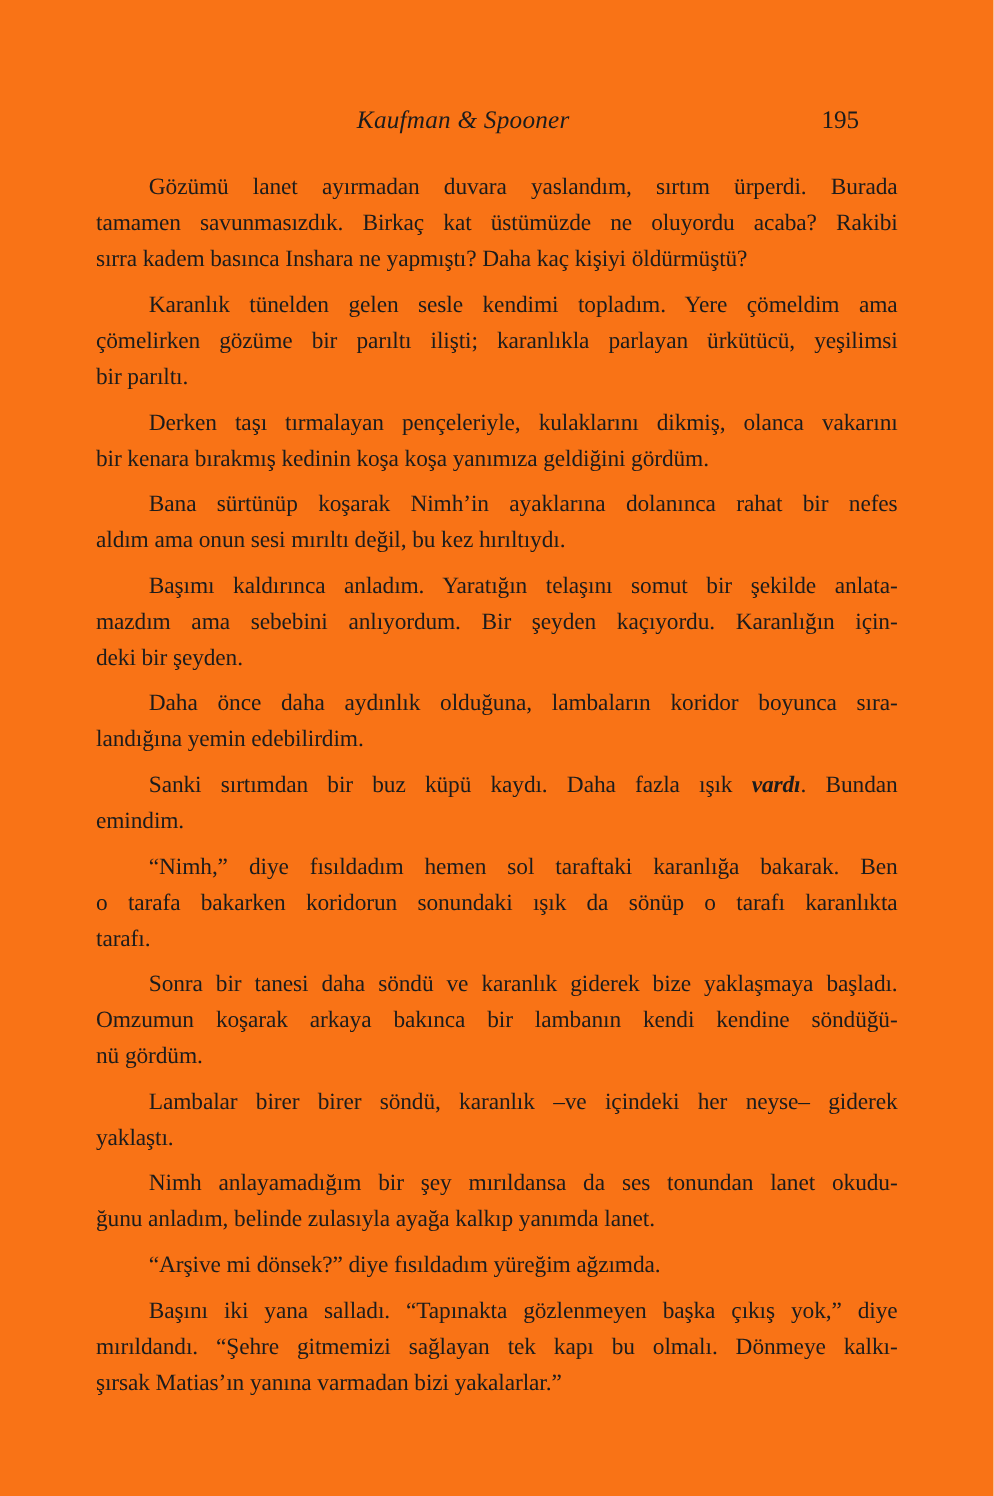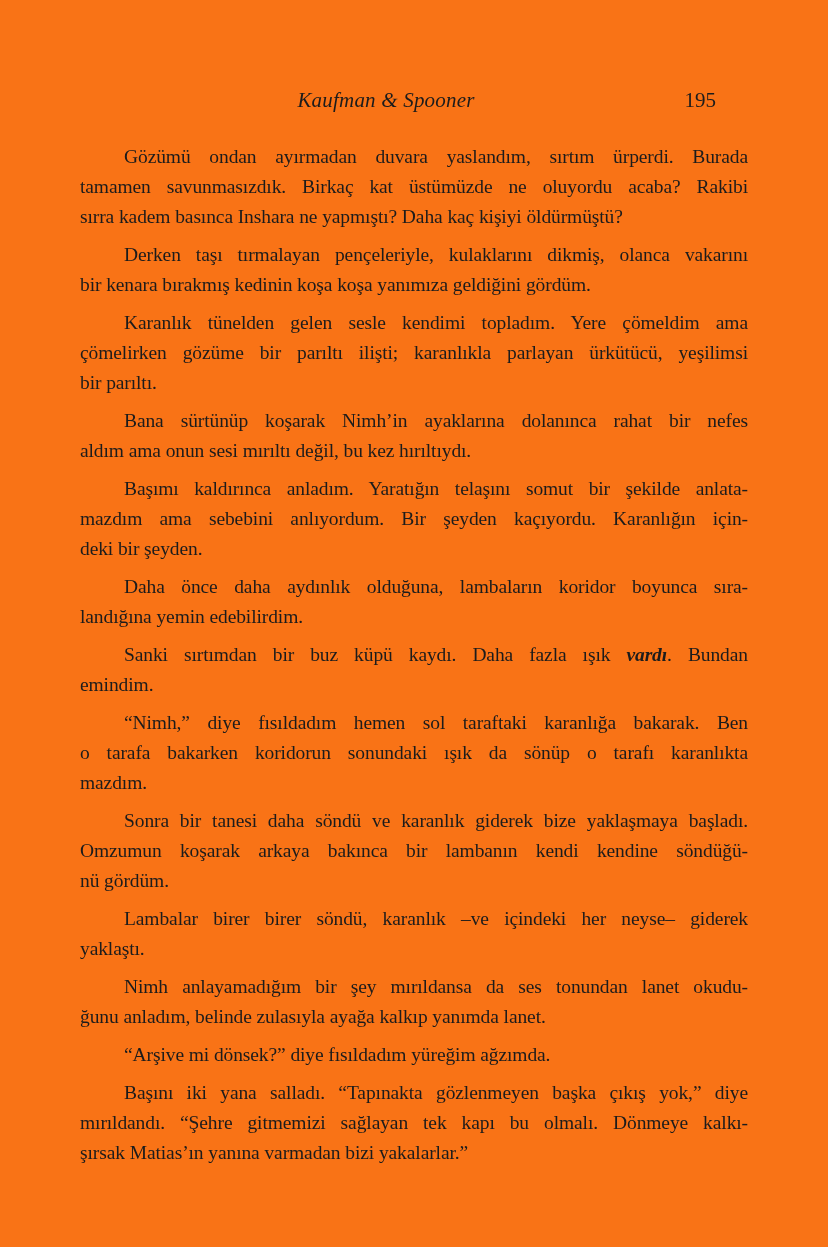--- a/index.html
+++ b/index.html
@@ -63,32 +63,32 @@
   }
 </style>
 </head>
 <body>
 
 <div class="page">
   <div class="running-header-title">Kaufman &amp; Spooner</div>
   <div class="page-number">195</div>
   <div class="page-body">
       <div class="paragraph">
-        <div class="line first"><span>Gözümü ondan ayırmadan duvara yaslandım, sırtım ürperdi. Burada</span></div>
+        <div class="line first"><span>Gözümü lanet ayırmadan duvara yaslandım, sırtım ürperdi. Burada</span></div>
         <div class="line"><span>tamamen savunmasızdık. Birkaç kat üstümüzde ne oluyordu acaba? Rakibi</span></div>
         <div class="line last"><span>sırra kadem basınca Inshara ne yapmıştı? Daha kaç kişiyi öldürmüştü?</span></div>
-      </div>
-      <div class="paragraph">
-        <div class="line first"><span>Derken taşı tırmalayan pençeleriyle, kulaklarını dikmiş, olanca vakarını</span></div>
-        <div class="line last"><span>bir kenara bırakmış kedinin koşa koşa yanımıza geldiğini gördüm.</span></div>
       </div>
       <div class="paragraph">
         <div class="line first"><span>Karanlık tünelden gelen sesle kendimi topladım. Yere çömeldim ama</span></div>
         <div class="line"><span>çömelirken gözüme bir parıltı ilişti; karanlıkla parlayan ürkütücü, yeşilimsi</span></div>
         <div class="line last"><span>bir parıltı.</span></div>
+      </div>
+      <div class="paragraph">
+        <div class="line first"><span>Derken taşı tırmalayan pençeleriyle, kulaklarını dikmiş, olanca vakarını</span></div>
+        <div class="line last"><span>bir kenara bırakmış kedinin koşa koşa yanımıza geldiğini gördüm.</span></div>
       </div>
       <div class="paragraph">
         <div class="line first"><span>Bana sürtünüp koşarak Nimh’in ayaklarına dolanınca rahat bir nefes</span></div>
         <div class="line last"><span>aldım ama onun sesi mırıltı değil, bu kez hırıltıydı.</span></div>
       </div>
       <div class="paragraph">
         <div class="line first"><span>Başımı kaldırınca anladım. Yaratığın telaşını somut bir şekilde anlata-</span></div>
         <div class="line"><span>mazdım ama sebebini anlıyordum. Bir şeyden kaçıyordu. Karanlığın için-</span></div>
         <div class="line last"><span>deki bir şeyden.</span></div>
       </div>
@@ -96,21 +96,21 @@
         <div class="line first"><span>Daha önce daha aydınlık olduğuna, lambaların koridor boyunca sıra-</span></div>
         <div class="line last"><span>landığına yemin edebilirdim.</span></div>
       </div>
       <div class="paragraph">
         <div class="line first"><span>Sanki sırtımdan bir buz küpü kaydı. Daha fazla ışık </span><span class="seg-italic">vardı</span><span>. Bundan</span></div>
         <div class="line last"><span>emindim.</span></div>
       </div>
       <div class="paragraph">
         <div class="line first"><span>“Nimh,” diye fısıldadım hemen sol taraftaki karanlığa bakarak. Ben</span></div>
         <div class="line"><span>o tarafa bakarken koridorun sonundaki ışık da sönüp o tarafı karanlıkta</span></div>
-        <div class="line last"><span>mazdım.</span></div>
+        <div class="line last"><span>tarafı.</span></div>
       </div>
       <div class="paragraph">
         <div class="line first"><span>Sonra bir tanesi daha söndü ve karanlık giderek bize yaklaşmaya başladı.</span></div>
         <div class="line"><span>Omzumun koşarak arkaya bakınca bir lambanın kendi kendine söndüğü-</span></div>
         <div class="line last"><span>nü gördüm.</span></div>
       </div>
       <div class="paragraph">
         <div class="line first"><span>Lambalar birer birer söndü, karanlık –ve içindeki her neyse– giderek</span></div>
         <div class="line last"><span>yaklaştı.</span></div>
       </div>

